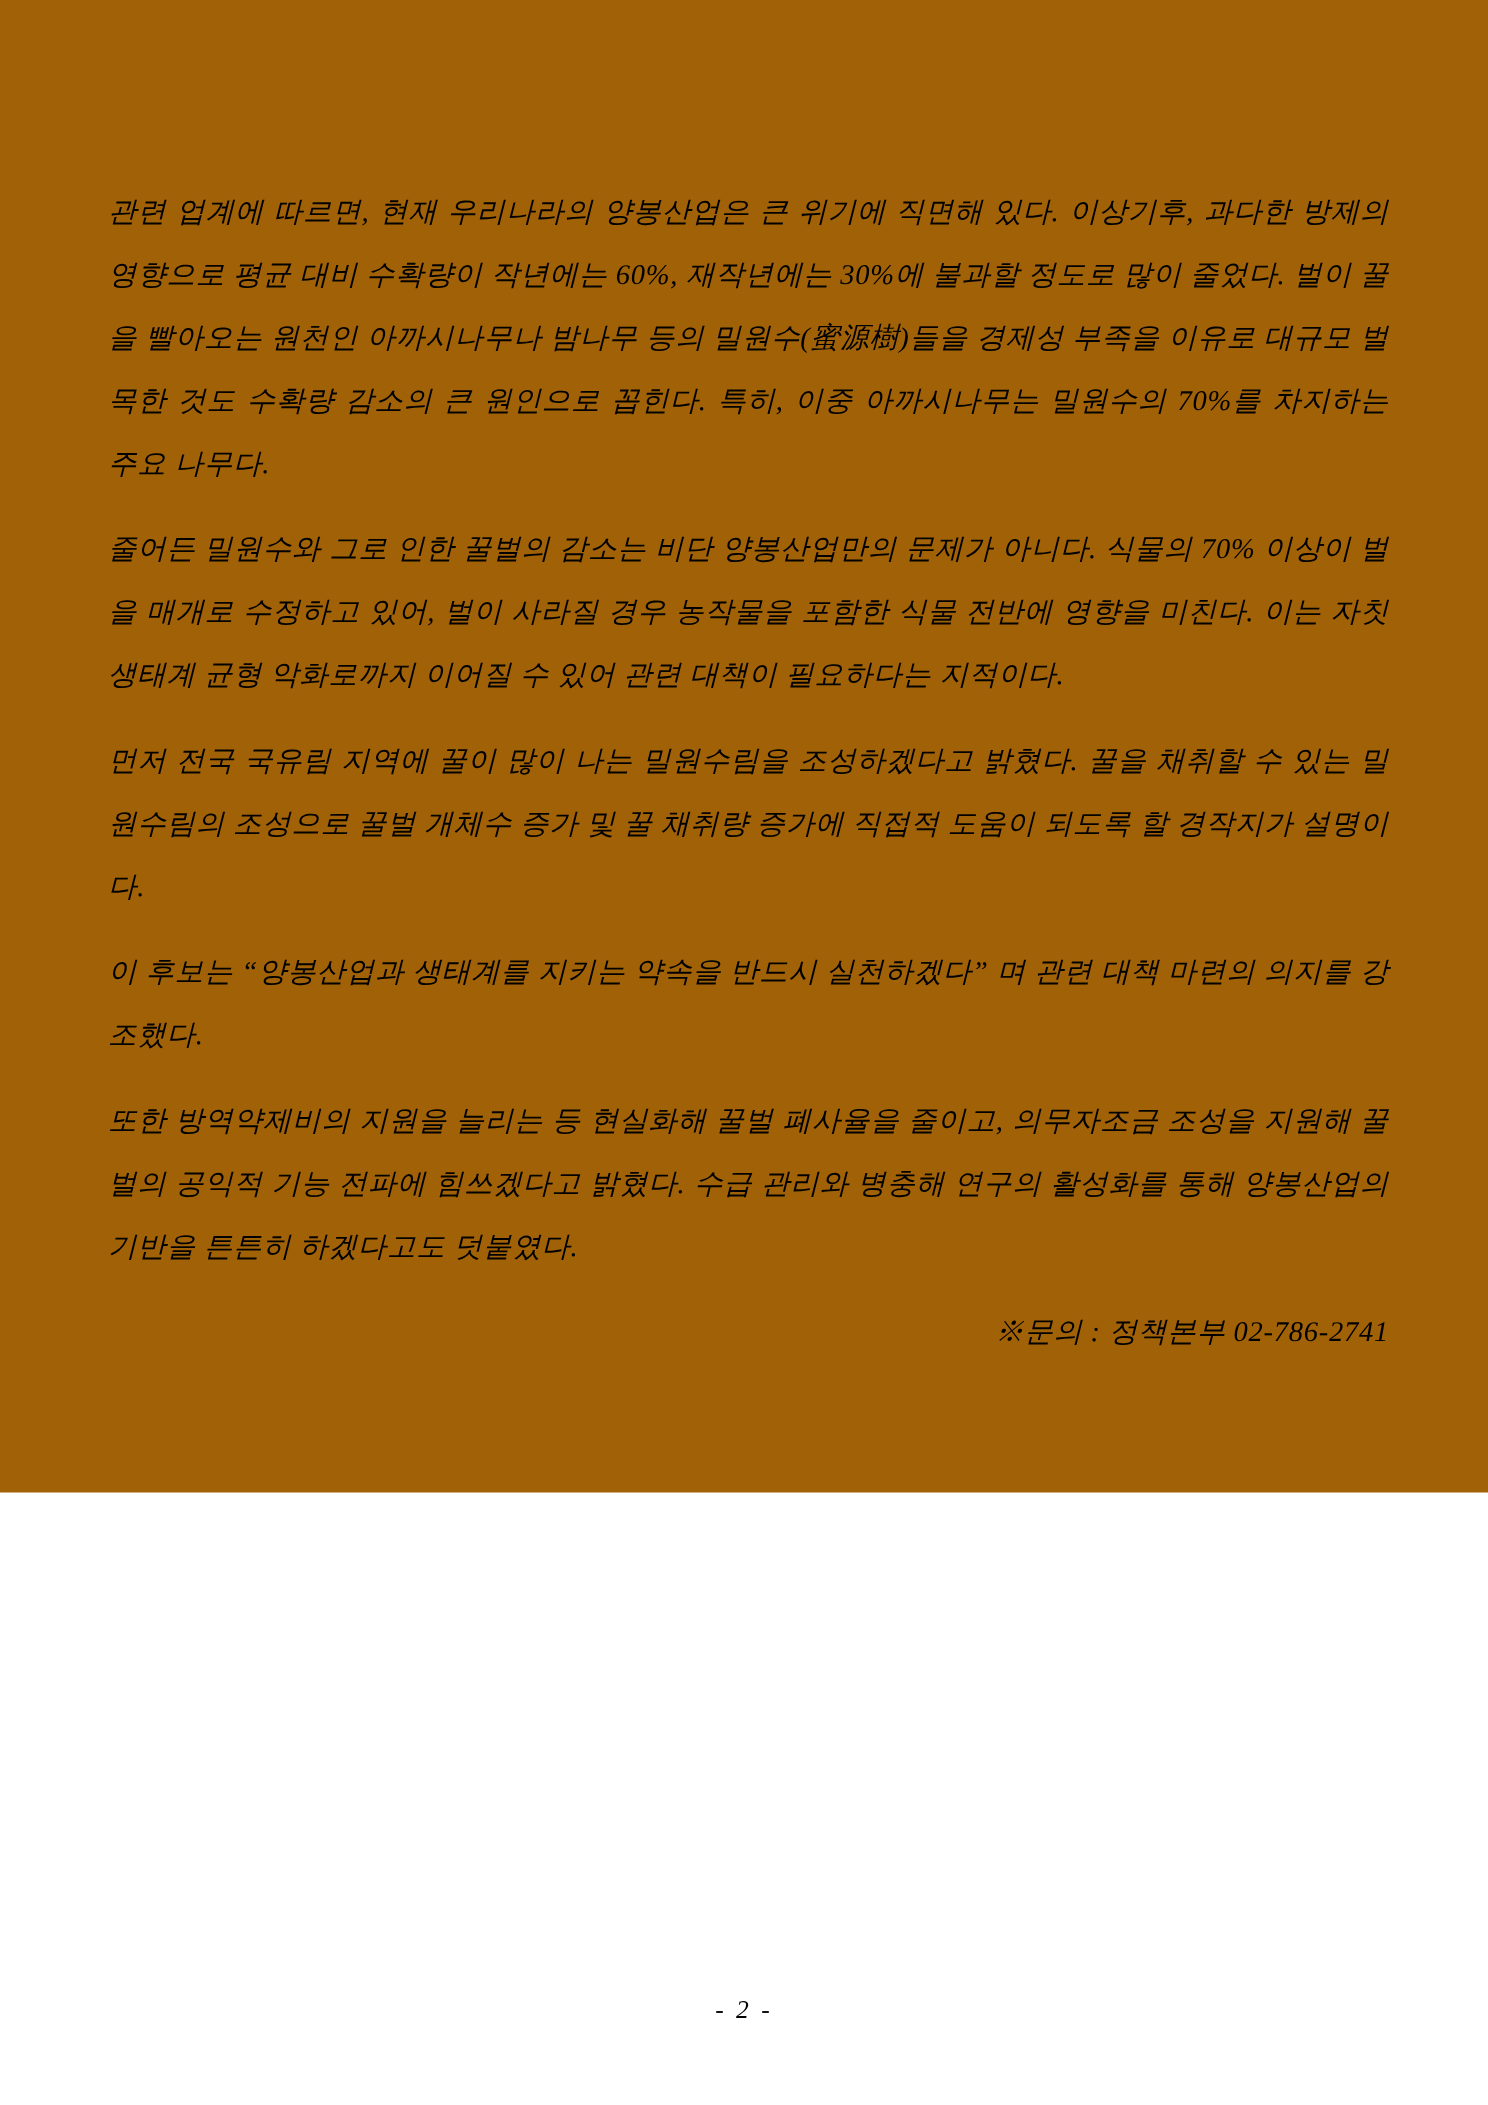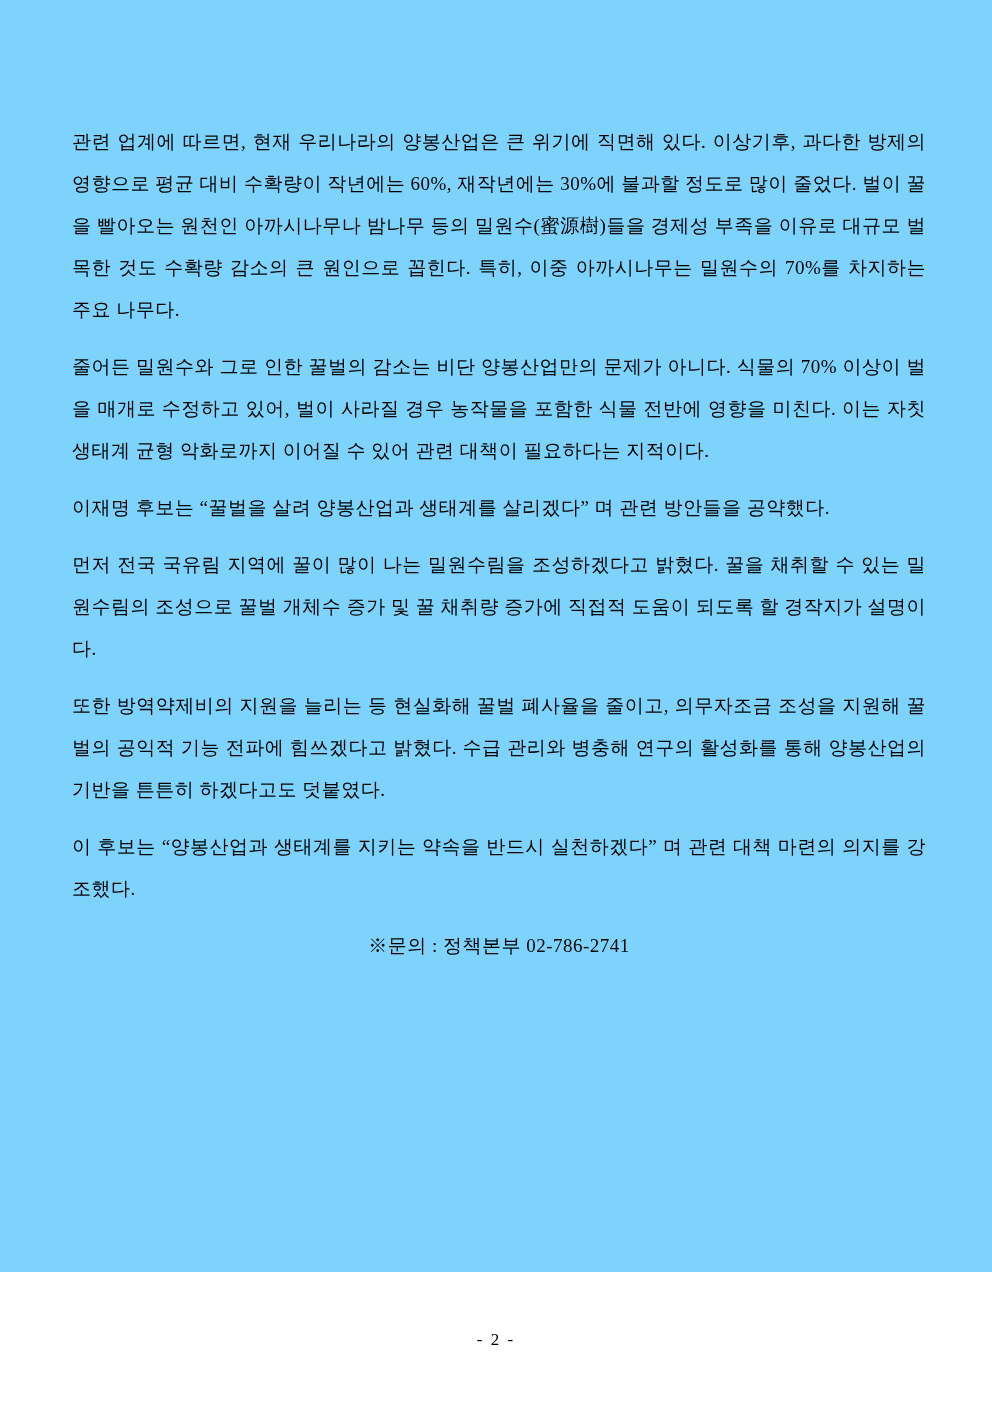--- a/index.html
+++ b/index.html
@@ -8,42 +8,43 @@
     width: 992px;
     height: 1403px;
     font-family: "Liberation Serif", "DejaVu Serif", serif;
     color: #000000;
     position: relative;
     overflow: hidden;
   }
   .page {
     position: relative;
     width: 992px;
-    height: 1272px;
-    background: #7dd3fc;
+    height: 995px;
+    background: #a16207;
+    font-style: italic;
   }
   .content {
     position: absolute;
     top: 121px;
     left: 72px;
     right: 66px;
   }
   .para {
     font-size: 19px;
     line-height: 42px;
     text-align: justify;
     word-break: break-all;
     letter-spacing: 0.5px;
     margin-bottom: 15px;
     color: #000000;
   }
   .contact-line {
     font-size: 19px;
     line-height: 42px;
-    text-align: center;
+    text-align: right;
     letter-spacing: 0.5px;
     margin-top: 7px;
     color: #000000;
   }
   .page-number {
     position: absolute;
     top: 1330px;
     left: 0;
     width: 100%;
     text-align: center;
@@ -53,20 +54,19 @@
     font-family: "Liberation Serif", "DejaVu Serif", serif;
   }
 </style>
 </head>
 <body>
 
 <div class="page">
   <div class="content">
     <p class="para">관련 업계에 따르면, 현재 우리나라의 양봉산업은 큰 위기에 직면해 있다. 이상기후, 과다한 방제의 영향으로 평균 대비 수확량이 작년에는 60%, 재작년에는 30%에 불과할 정도로 많이 줄었다. 벌이 꿀을 빨아오는 원천인 아까시나무나 밤나무 등의 밀원수(蜜源樹)들을 경제성 부족을 이유로 대규모 벌목한 것도 수확량 감소의 큰 원인으로 꼽힌다. 특히, 이중 아까시나무는 밀원수의 70%를 차지하는 주요 나무다.</p>
     <p class="para">줄어든 밀원수와 그로 인한 꿀벌의 감소는 비단 양봉산업만의 문제가 아니다. 식물의 70% 이상이 벌을 매개로 수정하고 있어, 벌이 사라질 경우 농작물을 포함한 식물 전반에 영향을 미친다. 이는 자칫 생태계 균형 악화로까지 이어질 수 있어 관련 대책이 필요하다는 지적이다.</p>
-    <p class="para">이재명 후보는 “꿀벌을 살려 양봉산업과 생태계를 살리겠다” 며 관련 방안들을 공약했다.</p>
     <p class="para">먼저 전국 국유림 지역에 꿀이 많이 나는 밀원수림을 조성하겠다고 밝혔다. 꿀을 채취할 수 있는 밀원수림의 조성으로 꿀벌 개체수 증가 및 꿀 채취량 증가에 직접적 도움이 되도록 할 경작지가 설명이다.</p>
+    <p class="para">이 후보는 “양봉산업과 생태계를 지키는 약속을 반드시 실천하겠다” 며 관련 대책 마련의 의지를 강조했다.</p>
     <p class="para">또한 방역약제비의 지원을 늘리는 등 현실화해 꿀벌 폐사율을 줄이고, 의무자조금 조성을 지원해 꿀벌의 공익적 기능 전파에 힘쓰겠다고 밝혔다. 수급 관리와 병충해 연구의 활성화를 통해 양봉산업의 기반을 튼튼히 하겠다고도 덧붙였다.</p>
-    <p class="para">이 후보는 “양봉산업과 생태계를 지키는 약속을 반드시 실천하겠다” 며 관련 대책 마련의 의지를 강조했다.</p>
     <p class="contact-line">※문의 : 정책본부 02-786-2741</p>
   </div>
   <div class="page-number">- 2 -</div>
 </div>
 
 </body></html>

